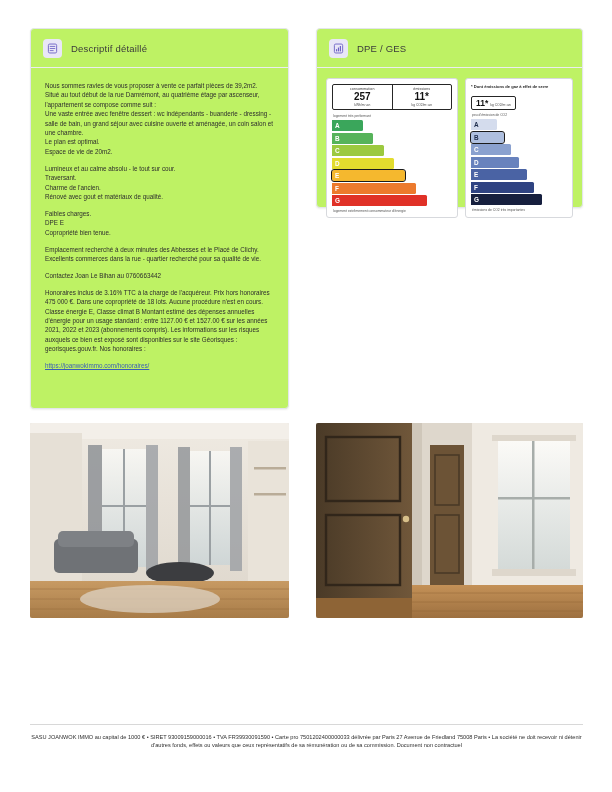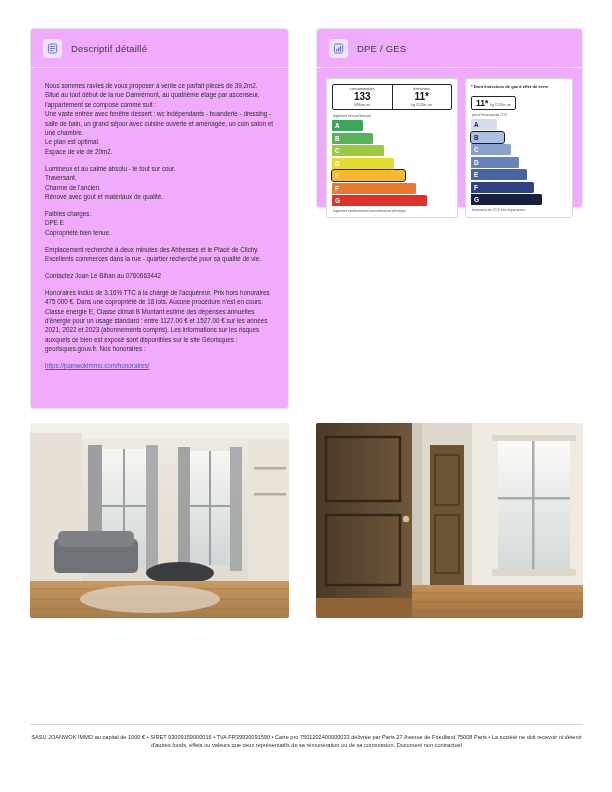--- a/index.html
+++ b/index.html
@@ -8,21 +8,21 @@
     width: 612px; height: 792px;
     background: #ffffff;
     font-family: "Liberation Sans", sans-serif;
     color: #2b2b2b;
   }
   .page { position: relative; width: 612px; height: 792px; overflow: hidden; }
 
   
   .card {
     position: absolute;
-    background: #f0abfc;
+    background: #bef264;
     border: 1px solid #e3e6ea;
     border-radius: 4px;
     box-shadow: 0 1px 2px rgba(0,0,0,0.07);
   }
   .card-head {
     display: flex;
     align-items: center;
     gap: 9px;
     padding: 10px 12px 9px 12px;
     border-bottom: 1px solid #ebedf0;
@@ -200,21 +200,21 @@
       </span>
       <span class="card-title">DPE / GES</span>
     </div>
 
     <div class="dpe-body">
 
       <div class="dpe-panel">
         <div class="readout">
           <div class="col">
             <div class="ro-label">consommation</div>
-            <div class="ro-val">133</div>
+            <div class="ro-val">257</div>
             <div class="ro-unit">kWh/m².an</div>
           </div>
           <div class="col">
             <div class="ro-label">émissions</div>
             <div class="ro-val">11*</div>
             <div class="ro-unit">kg CO2/m².an</div>
           </div>
         </div>
 
         <div class="scale-note">logement très performant</div>

